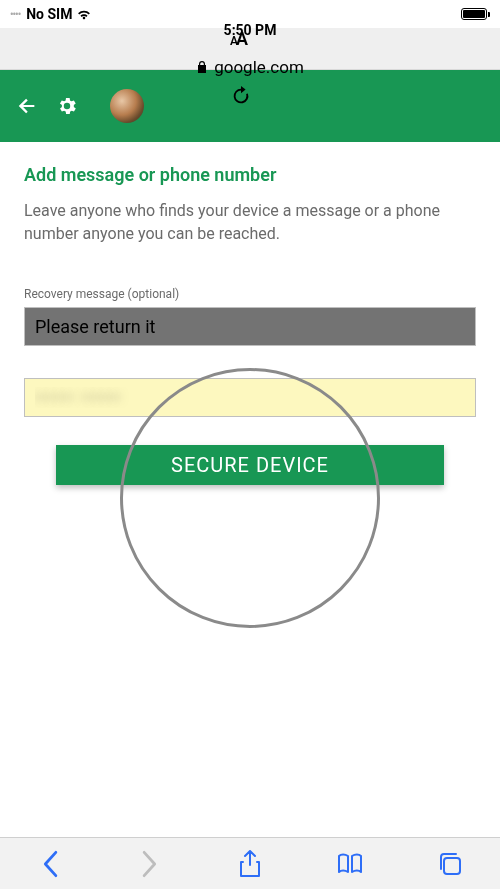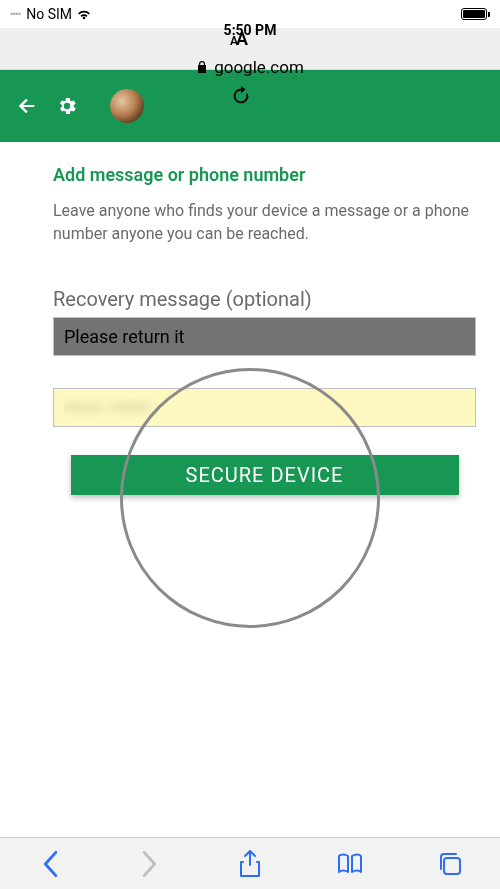--- a/index.html
+++ b/index.html
@@ -2,21 +2,21 @@
 <html><head>
 <meta charset="utf-8">
 <style>
   * { margin: 0; padding: 0; box-sizing: border-box; font-family: -apple-system, BlinkMacSystemFont, "Segoe UI", Roboto, Helvetica, Arial, sans-serif; }
   body { width: 500px; height: 889px; background: #ffffff; position: relative; overflow: hidden; }
 
   
   .status-bar { height: 28px; display: flex; align-items: center; justify-content: space-between; padding: 0 10px; font-size: 14px; font-weight: 600; }
   .status-left { display: flex; align-items: center; gap: 4px; }
   .dots { color: #aaa; letter-spacing: -1px; font-size: 10px; margin-right: 2px; }
-  .nosim { font-weight: 400; }
+  .nosim { font-weight: 700; }
   .wifi-icon { width: 16px; height: 12px; }
   .status-time { font-weight: 700; position: absolute; left: 50%; transform: translateX(-50%); margin-top: 32px; }
   .battery { display: flex; align-items: center; }
   .battery-body { width: 26px; height: 12px; border: 1.5px solid #000; border-radius: 3px; position: relative; }
   .battery-fill { background: #000; width: 22px; height: 8px; margin: 0.5px; border-radius: 1px; }
   .battery-tip { width: 2px; height: 5px; background: #000; border-radius: 0 1px 1px 0; margin-left: 1px; }
 
   
   .url-bar { background: #efefef; height: 42px; display: flex; align-items: center; padding: 0 10px; gap: 8px; border-bottom: 1px solid #d9d9d9; flex-direction: column; }
   .aa-control { font-weight: 600; letter-spacing: -2px; width: 40px; }
@@ -24,24 +24,24 @@
   .aa-large { font-size: 18px; }
   .url-pill { flex: 1; display: flex; align-items: center; justify-content: flex-start; gap: 6px; font-size: 17px; color: #000; height: 100%; }
   .reload-icon { width: 40px; text-align: right; font-size: 20px; }
 
   
   .app-header { background: #189754; height: 72px; display: flex; align-items: center; padding: 0 16px; color: #fff; gap: 18px; }
   .app-title { font-size: 22px; font-weight: 400; flex: 1; }
   .avatar { width: 34px; height: 34px; border-radius: 50%; background: radial-gradient(circle at 35% 35%, #e8c7a6 0%, #b77d4e 45%, #6b4b2c 70%, #1e3b26 100%); margin-left: 14px; }
 
   
-  .content { padding: 22px 24px 0 24px; margin-left: 29px; }
+  .content { padding: 22px 24px 0 24px; }
   .section-title { color: #189754; font-size: 18px; font-weight: 600; margin-bottom: 14px; }
   .section-desc { color: #6b6b6b; font-size: 16px; line-height: 1.45; margin-bottom: 42px; }
-  .field-label { color: #6b6b6b; font-size: 20px; margin-bottom: 6px; }
+  .field-label { color: #6b6b6b; font-size: 12px; margin-bottom: 6px; }
   .text-input { width: 100%; border: 1px solid #bfbfbf; padding: 8px 10px; font-size: 18px; color: #000; background: #737373; }
   .field-block { margin-bottom: 32px; }
   .phone-input { width: 100%; border: 1px solid #bfbfbf; padding: 8px 10px; font-size: 18px; background: #fdf8bf; color: transparent; text-shadow: 0 0 10px rgba(80,80,80,0.6); letter-spacing: 2px; }
 
   .primary-btn { display: block; margin: 28px auto 0 auto; width: 388px; height: 40px; background: #189754; color: #fff; font-size: 20px; letter-spacing: 1px; border: none; box-shadow: 0 3px 6px rgba(0,0,0,0.25); cursor: pointer; }
 
   
   .magnifier { position: absolute; width: 260px; height: 260px; border: 3px solid #8a8a8a; border-radius: 50%; left: 120px; top: 368px; pointer-events: none; background: transparent; }
 
   

